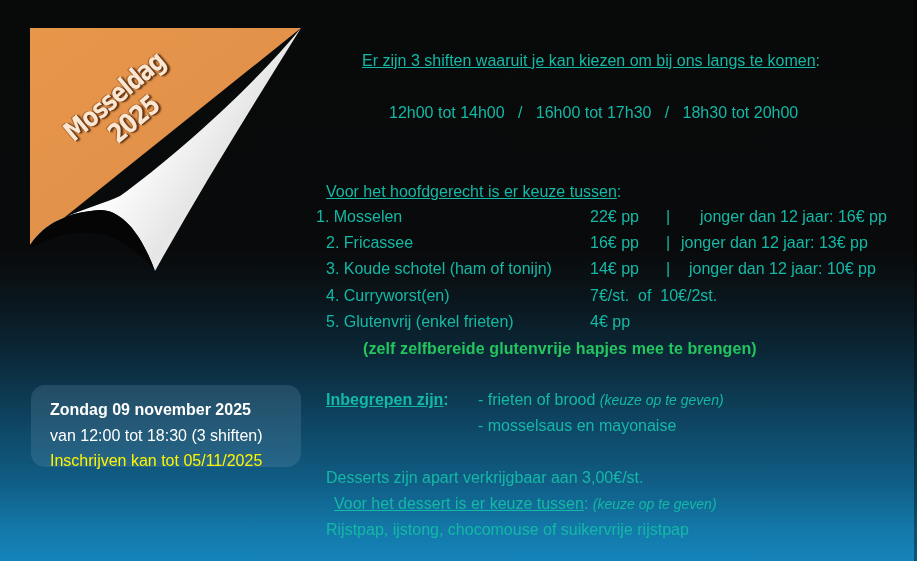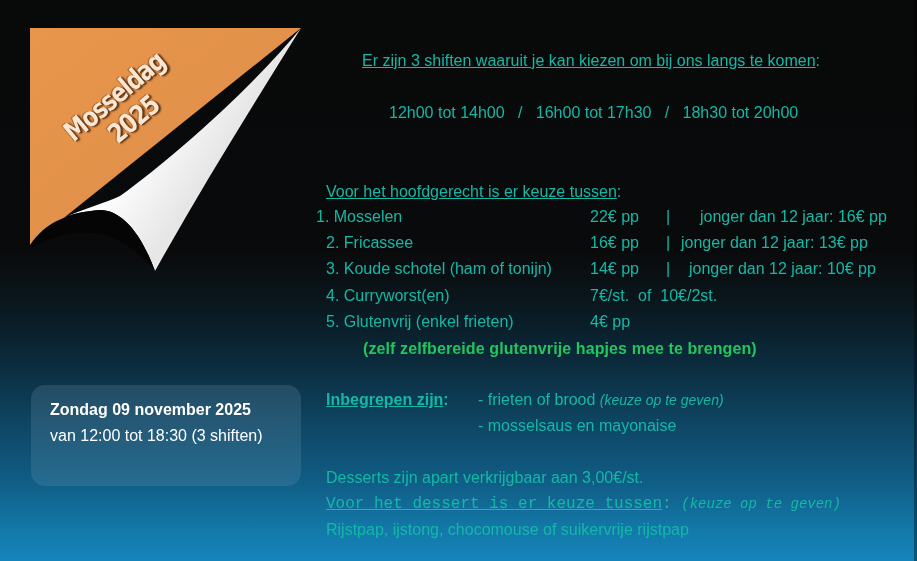--- a/index.html
+++ b/index.html
@@ -23,21 +23,21 @@
     transform: rotate(-40deg); transform-origin:center;
     text-align:center; line-height:30px;
     font-family:"DejaVu Sans", sans-serif; font-weight:bold; font-size:27px;
     letter-spacing:-1.5px;
     color:#fbe6d2;
     text-shadow: 1px 1px 0 #6a3a14, 2px 2px 2px rgba(60,25,5,0.8), -1px -1px 0 rgba(120,60,20,0.5);
   }
   .title-text span { display:block; transform:scaleX(0.82); }
 
   .info-box {
-    position:absolute; left:31px; top:385px; width:270px; height:101px;
+    position:absolute; left:31px; top:385px; width:270px; height:82px;
     border-radius:14px; background:rgba(120,160,185,0.22);
   }
   .info-box .l1 { position:absolute; left:19px; top:16px; font-size:16px; font-weight:bold; color:#ffffff; }
   .info-box .l2 { position:absolute; left:19px; top:42px; font-size:16px; color:#ffffff; }
   .info-box .l3 { position:absolute; left:19px; top:67px; font-size:16px; color:#fdf600; }
 
   .t { position:absolute; font-size:16px; color:#14b8a6; white-space:nowrap; }
   .u { text-decoration:underline; }
   .i { font-style:italic; font-size:14px; }
   .gray { color:#22c55e; font-weight:bold; letter-spacing:0.1px;text-align:center; }
@@ -73,20 +73,21 @@
   </svg>
   <div class="title-text">
     <span>Mosseldag</span>
     <span>2025</span>
   </div>
 </div>
 
 <div class="info-box">
   <div class="l1">Zondag 09 november 2025</div>
   <div class="l2">van 12:00 tot 18:30 (3 shiften)</div>
+  <div class="l3">Inschrijven kan tot 05/11/2025</div>
 </div>
 
 <div class="t" style="left:362px; top:52px;">
   <span class="u">Er zijn 3 shiften waaruit je kan kiezen om bij ons langs te komen</span><span>:</span>
 </div>
 <div class="t" style="left:389px; top:104px; white-space:pre;">12h00 tot 14h00   /   16h00 tot 17h30   /   18h30 tot 20h00</div>
 
 <div class="t" style="left:326px; top:183px;">
   <span class="u">Voor het hoofdgerecht is er keuze tussen</span><span>:</span>
 </div>
@@ -122,17 +123,17 @@
 <div class="t" style="left:326px; top:391px;font-weight:bold;">
   <span class="u">Inbegrepen zijn</span><span>:</span>
 </div>
 <div class="t" style="left:478px; top:391px;">
   <span>- frieten of brood</span>
   <span class="i">(keuze op te geven)</span>
 </div>
 <div class="t" style="left:478px; top:417px;">- mosselsaus en mayonaise</div>
 
 <div class="t" style="left:326px; top:469px;">Desserts zijn apart verkrijgbaar aan 3,00€/st.</div>
-<div class="t" style="left:326px; top:495px;font-family:Liberation Mono, monospace;">
+<div class="t" style="left:334px; top:495px;">
   <span class="u">Voor het dessert is er keuze tussen</span><span>:</span>
   <span class="i">(keuze op te geven)</span>
 </div>
 <div class="t" style="left:326px; top:521px;">Rijstpap, ijstong, chocomouse of suikervrije rijstpap</div>
 
 </body></html>

